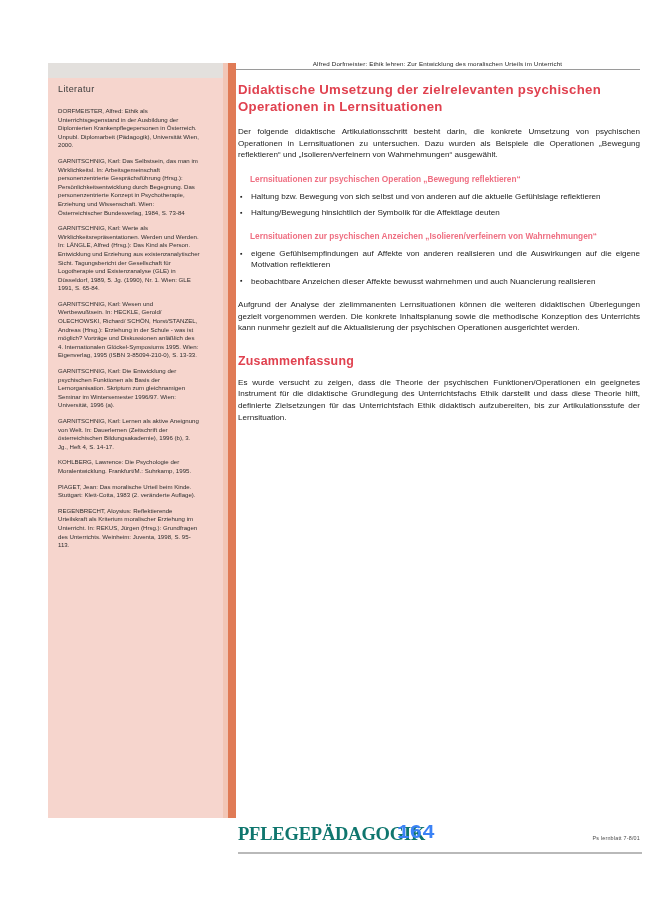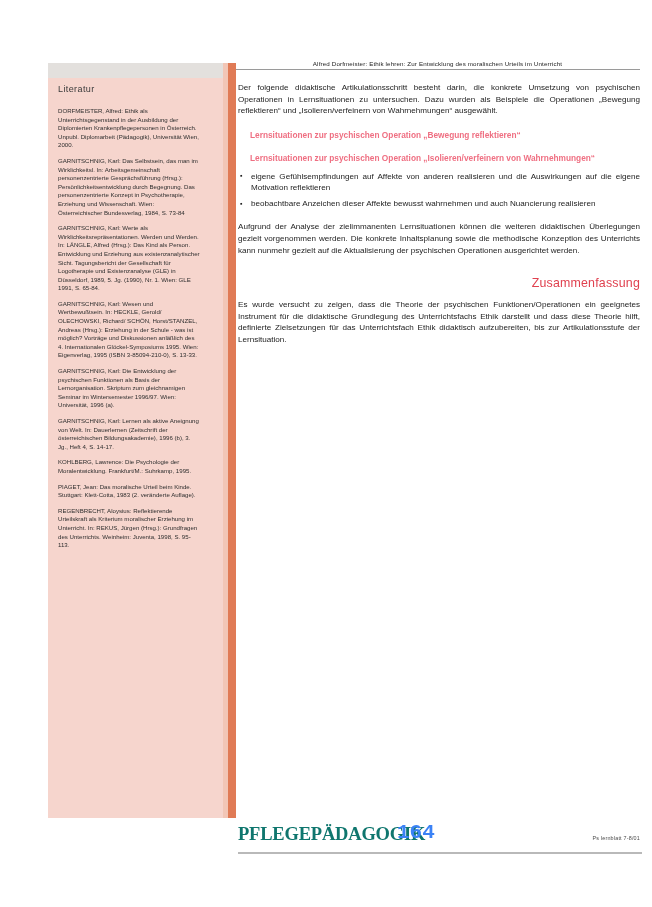--- a/index.html
+++ b/index.html
@@ -138,25 +138,24 @@
   ul.bullets li:before {
     content: "\25AA";
     position: absolute;
     left: 2px;
     top: -0.5px;
     font-size: 7px;
     color: #232323;
   }
   h2.section {
     font-size: 12.4px;
-    font-weight: normal;
+    font-weight: bold;
     color: #e0414f;
     margin: 20px 0 9px 0;
     letter-spacing: .2px;
-    text-align: right;
   }
 
   
   .footer {
     position: absolute;
     left: 228px;
     top: 824px;
     width: 404px;
     height: 30px;
   }
@@ -219,27 +218,30 @@
       <div class="ref">KOHLBERG, Lawrence: Die Psychologie der Moralentwicklung. Frankfurt/M.: Suhrkamp, 1995.</div>
       <div class="ref">PIAGET, Jean: Das moralische Urteil beim Kinde. Stuttgart: Klett-Cotta, 1983 (2. veränderte Auflage).</div>
       <div class="ref">REGENBRECHT, Aloysius: Reflektierende Urteilskraft als Kriterium moralischer Erziehung im Unterricht. In: REKUS, Jürgen (Hrsg.): Grundfragen des Unterrichts. Weinheim: Juventa, 1998, S. 95-113.</div>
     </div>
   </div>
 
   <div class="divider-light"></div>
   <div class="divider"></div>
 
   <div class="main">
+    <h1 class="title">Didaktische Umsetzung der zielrelevanten psychischen Operationen in Lernsituationen</h1>
     <p class="body">Der folgende didaktische Artikulationsschritt besteht darin, die konkrete Umsetzung von psychischen Operationen in Lernsituationen zu untersuchen. Dazu wurden als Beispiele die Operationen „Bewegung reflektieren“ und „Isolieren/verfeinern von Wahrnehmungen“ ausgewählt.</p>
 
     <h2 class="sub">Lernsituationen zur psychischen Operation „Bewegung reflektieren“</h2>
     <ul class="bullets">
+      <li>Haltung bzw. Bewegung von sich selbst und von anderen auf die aktuelle Gefühlslage reflektieren</li>
+      <li>Haltung/Bewegung hinsichtlich der Symbolik für die Affektlage deuten</li>
     </ul>
 
-    <h2 class="sub">Lernsituationen zur psychischen Operation „Isolieren/verfeinern von Wahrnehmungen“</h2>
+    <h2 class="sub">Lernsituationen zur psychischen Anzeichen „Isolieren/verfeinern von Wahrnehmungen“</h2>
     <ul class="bullets">
       <li>eigene Gefühlsempfindungen auf Affekte von anderen realisieren und die Auswirkungen auf die eigene Motivation reflektieren</li>
       <li>beobachtbare Anzeichen dieser Affekte bewusst wahrnehmen und auch Nuancierung realisieren</li>
     </ul>
 
     <p class="body">Aufgrund der Analyse der zielimmanenten Lernsituationen können die weiteren didaktischen Überlegungen gezielt vorgenommen werden. Die konkrete Inhaltsplanung sowie die methodische Konzeption des Unterrichts kann nunmehr gezielt auf die Aktualisierung der psychischen Operationen ausgerichtet werden.</p>
 
     <h2 class="section">Zusammenfassung</h2>
     <p class="body">Es wurde versucht zu zeigen, dass die Theorie der psychischen Funktionen/Operationen ein geeignetes Instrument für die didaktische Grundlegung des Unterrichtsfachs Ethik darstellt und dass diese Theorie hilft, definierte Zielsetzungen für das Unterrichtsfach Ethik didaktisch aufzubereiten, bis zur Artikulationsstufe der Lernsituation.</p>
   </div>

